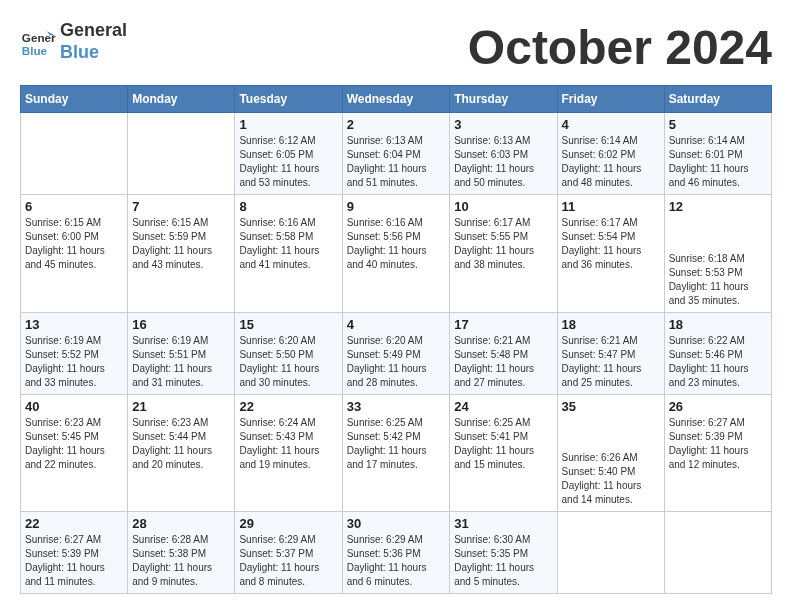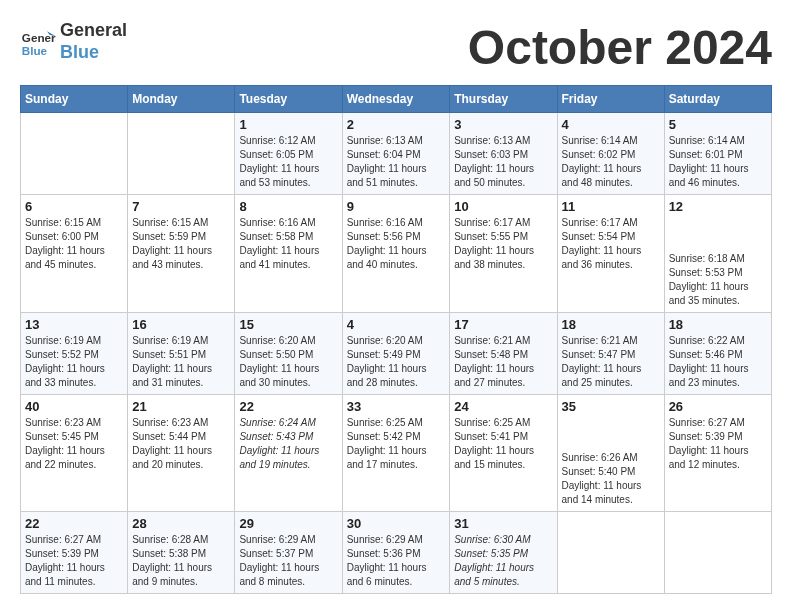--- a/index.html
+++ b/index.html
@@ -251,21 +251,21 @@
 Daylight: 11 hours and 22 minutes.</div>
         </td>
         <td>
           <div class="day-num">21</div>
           <div class="day-info" style="white-space: pre-line;">Sunrise: 6:23 AM
 Sunset: 5:44 PM
 Daylight: 11 hours and 20 minutes.</div>
         </td>
         <td>
           <div class="day-num">22</div>
-          <div class="day-info" style="white-space: pre-line; font-style: italic;">Sunrise: 6:24 AM
+          <div class="day-info" style="white-space: pre-line;">Sunrise: 6:24 AM
 Sunset: 5:43 PM
 Daylight: 11 hours and 19 minutes.</div>
         </td>
         <td>
           <div class="day-num">33</div>
           <div class="day-info" style="white-space: pre-line;">Sunrise: 6:25 AM
 Sunset: 5:42 PM
 Daylight: 11 hours and 17 minutes.</div>
         </td>
         <td>
@@ -307,21 +307,21 @@
 Daylight: 11 hours and 8 minutes.</div>
         </td>
         <td>
           <div class="day-num">30</div>
           <div class="day-info" style="white-space: pre-line;">Sunrise: 6:29 AM
 Sunset: 5:36 PM
 Daylight: 11 hours and 6 minutes.</div>
         </td>
         <td>
           <div class="day-num">31</div>
-          <div class="day-info" style="white-space: pre-line; font-style: italic;">Sunrise: 6:30 AM
+          <div class="day-info" style="white-space: pre-line;">Sunrise: 6:30 AM
 Sunset: 5:35 PM
 Daylight: 11 hours and 5 minutes.</div>
         </td>
         <td class="empty"></td>
         <td class="empty"></td>
       </tr>
     </tbody>
 </table>
 
 </body></html>

